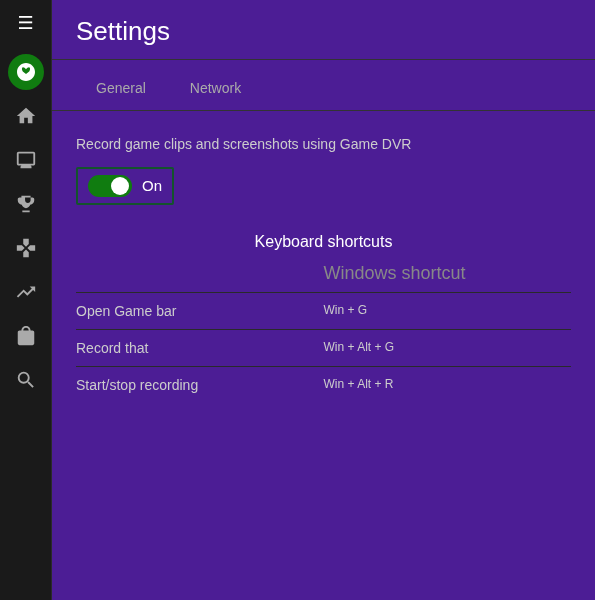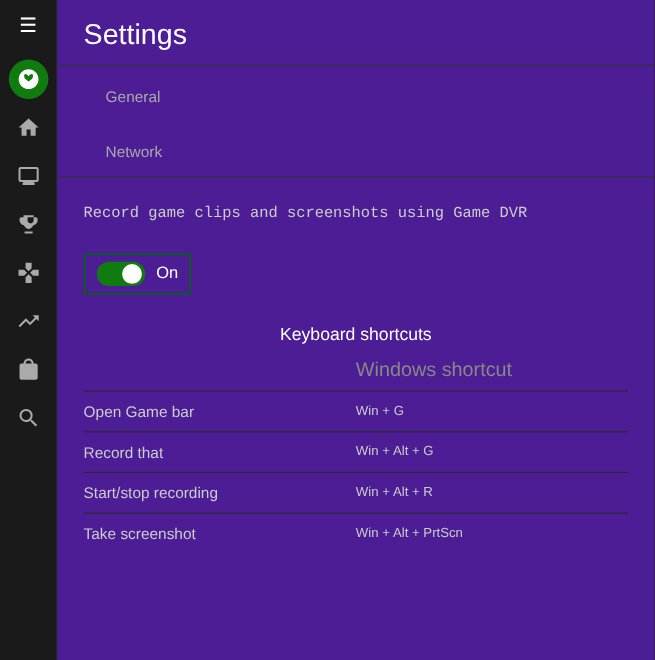--- a/index.html
+++ b/index.html
@@ -66,21 +66,21 @@
       font-size: 26px;
       font-weight: 300;
       color: #ffffff;
       padding: 16px 24px 12px 24px;
       border-bottom: 1px solid #333;
     }
 
     
     .tabs {
       display: flex;
-      flex-direction: column;
+      flex-direction: row;
       padding: 0 24px;
       border-bottom: 1px solid #333;
     }
 
     .tab {
       padding: 12px 18px;
       font-size: 14px;
       color: #aaaaaa;
       cursor: pointer;
       position: relative;
@@ -98,23 +98,22 @@
 
     
     .content {
       padding: 24px 24px;
       flex: 1;
     }
 
     .setting-description {
       font-size: 14px;
       color: #cccccc;
-      margin-bottom: 25px;
+      margin-bottom: 12px;
       line-height: 1.4;
-      font-family: Liberation Mono, monospace;
     }
 
     
     .toggle-row {
       display: flex;
       align-items: center;
       margin-bottom: 28px;
       border: 2px solid #14532d;
       display: inline-flex;
       padding: 6px 10px;
@@ -286,20 +285,16 @@
         <div class="shortcut-key">Win + G</div>
       </div>
       <div class="shortcut-row">
         <div class="shortcut-action">Record that</div>
         <div class="shortcut-key">Win + Alt + G</div>
       </div>
       <div class="shortcut-row">
         <div class="shortcut-action">Start/stop recording</div>
         <div class="shortcut-key">Win + Alt + R</div>
       </div>
-      <div class="shortcut-row">
-        <div class="shortcut-action">Take screenshot</div>
-        <div class="shortcut-key">Win + Alt + PrtScn</div>
-      </div>
     </div>
 
   </div>
 </div>
 
 </body></html>

